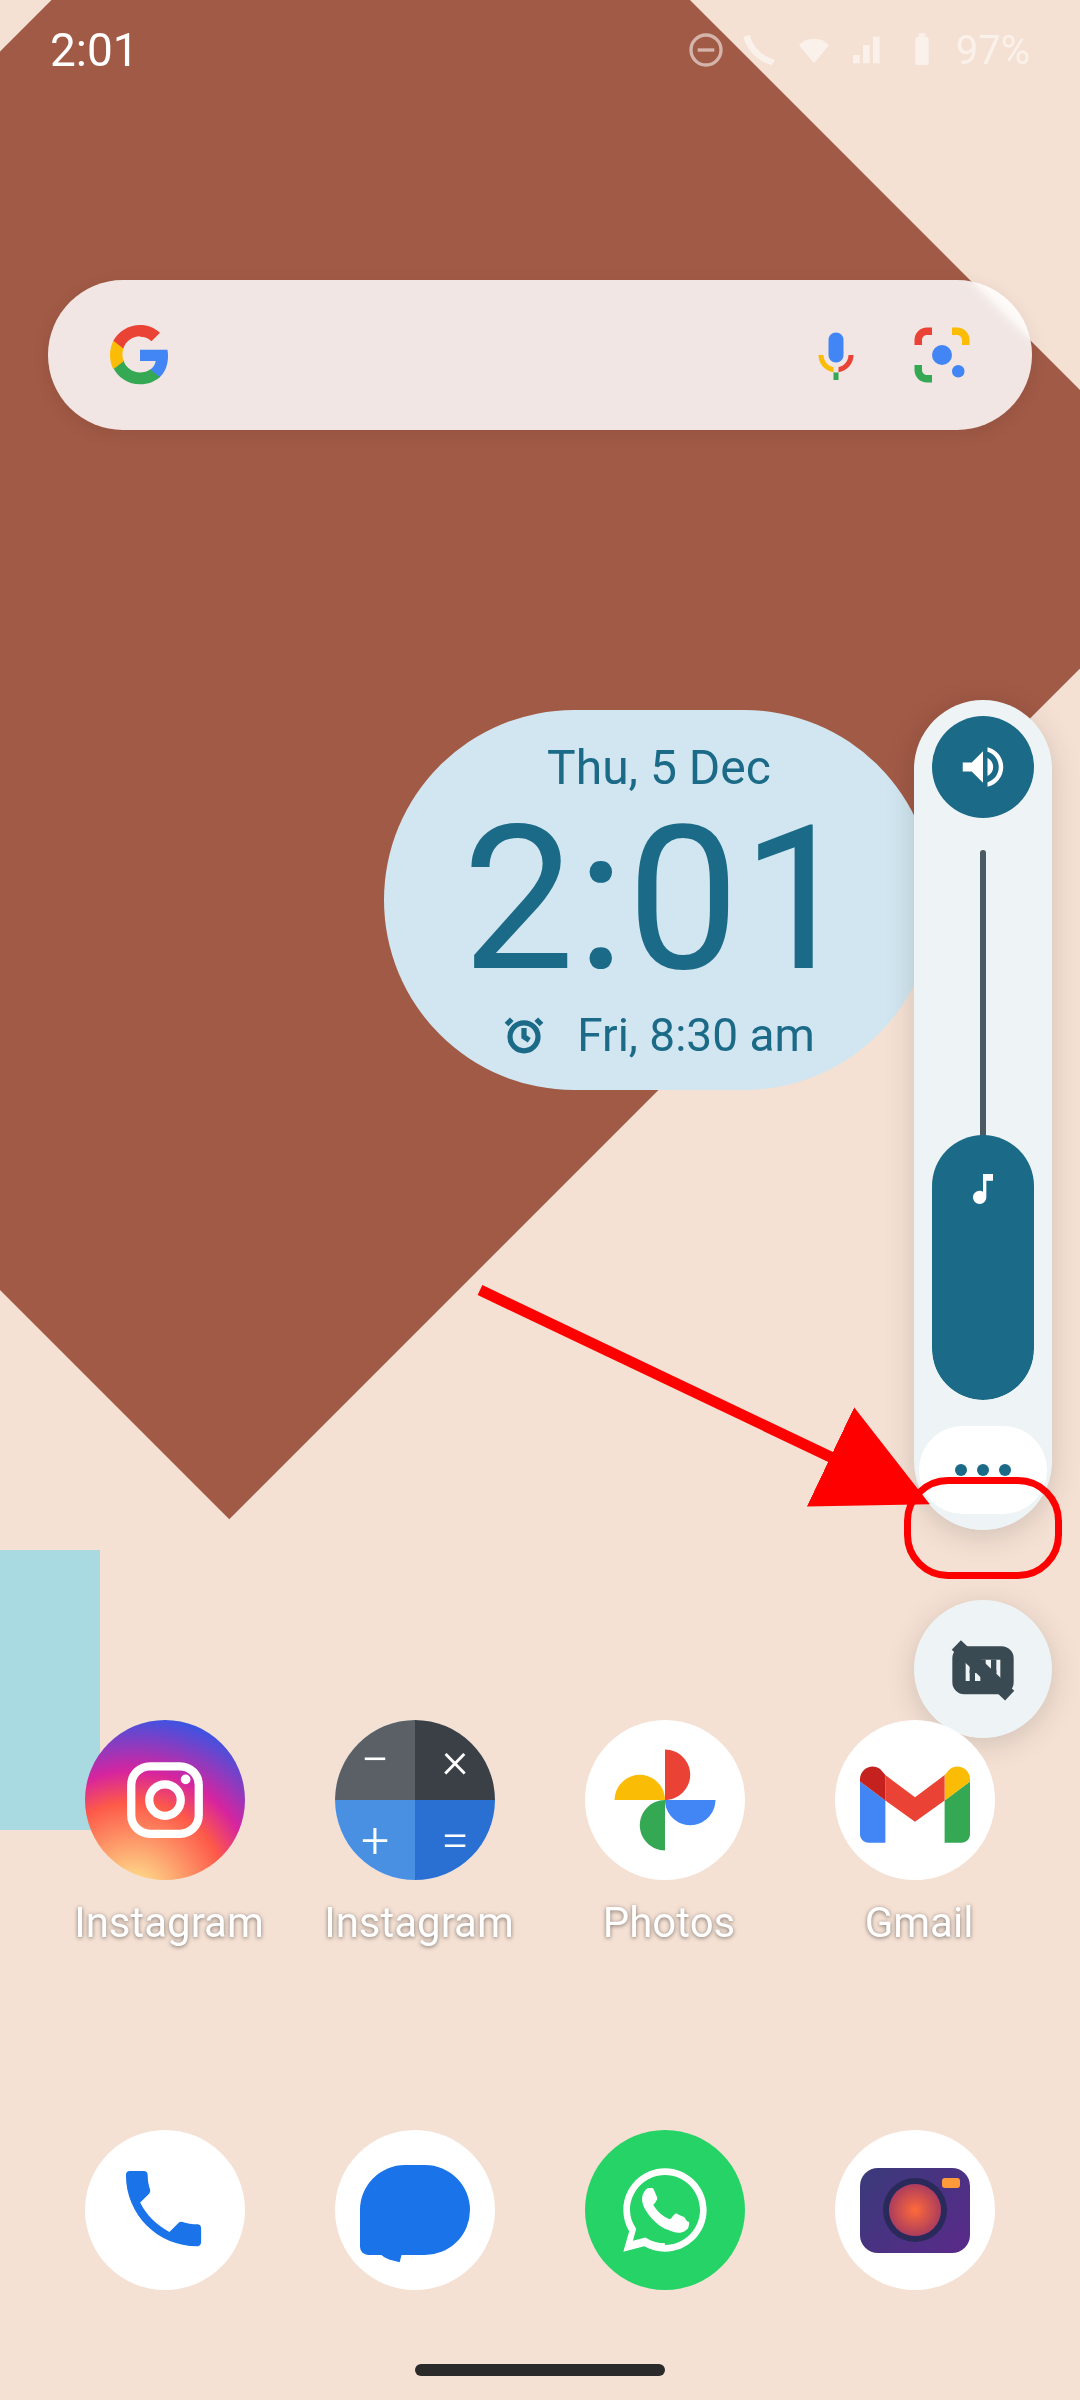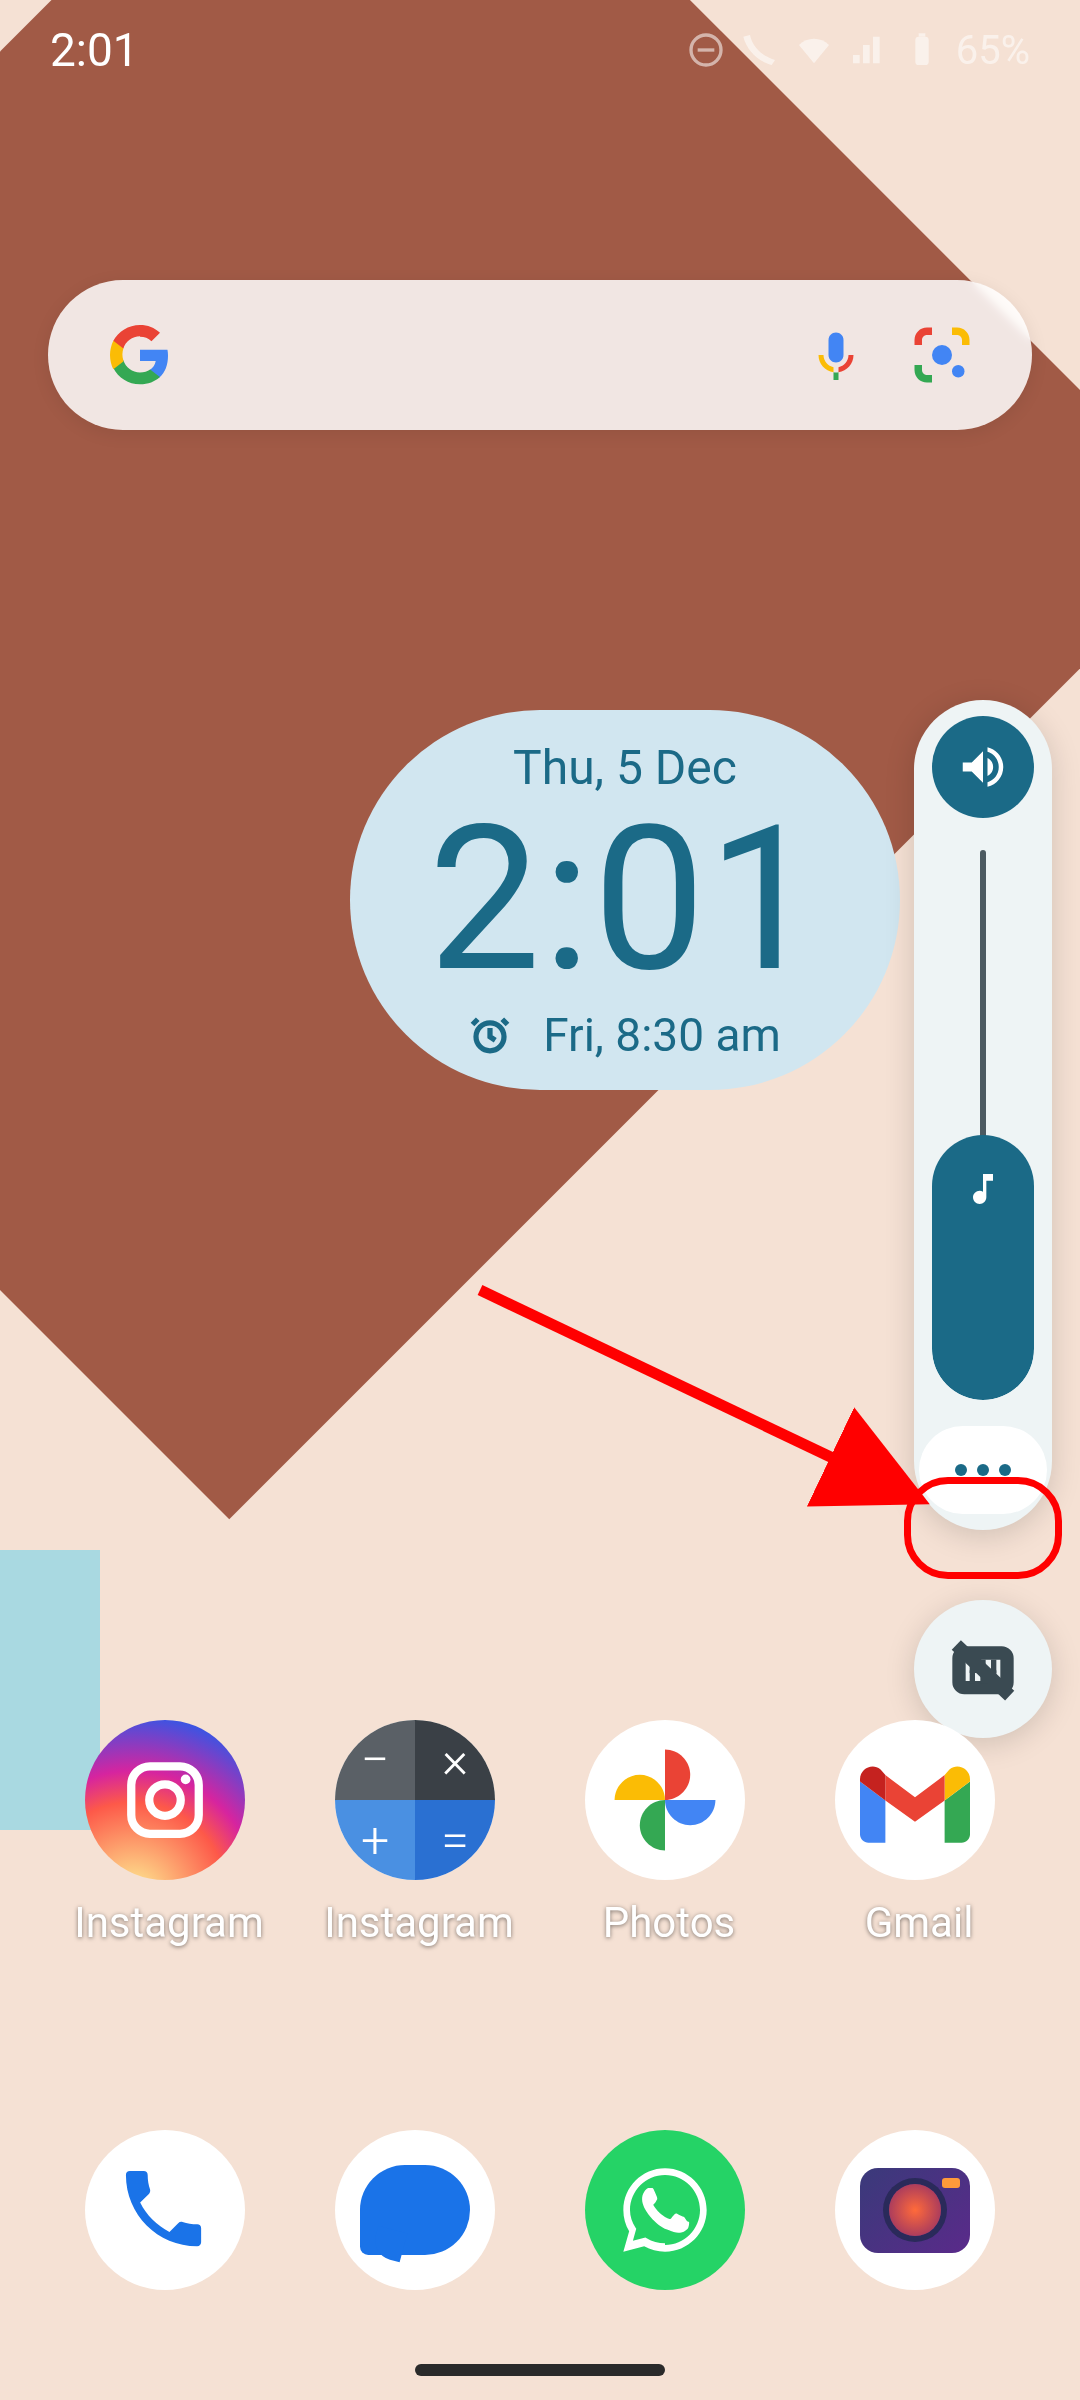--- a/index.html
+++ b/index.html
@@ -17,21 +17,21 @@
   .status-right { display: flex; align-items: center; gap: 14px; opacity: .55; font-size: 40px; }
   .status-right svg { width: 40px; height: 40px; fill: #fff; }
 
   
   .search-bar { position: absolute; top: 280px; left: 48px; right: 48px; height: 150px; background: rgba(255,255,255,.85); border-radius: 75px; display: flex; align-items: center; padding: 0 60px; backdrop-filter: blur(4px); box-shadow: 0 4px 18px rgba(0,0,0,.08); }
   .search-bar .g-logo { width: 64px; height: 64px; }
   .search-bar .spacer { flex: 1; }
   .search-bar .mic, .search-bar .lens { width: 60px; height: 60px; margin-left: 46px; }
 
   
-  .clock-widget { position: absolute; top: 710px; left: 350px; width: 550px; height: 380px; background: #d1e6f0; border-radius: 190px; display: flex; flex-direction: column; align-items: center; justify-content: center; color: #1b6a87; }
+  .clock-widget { position: absolute; top: 710px; left: 384px; width: 550px; height: 380px; background: #d1e6f0; border-radius: 190px; display: flex; flex-direction: column; align-items: center; justify-content: center; color: #1b6a87; }
   .clock-date { font-size: 48px; font-weight: 400; margin-bottom: 4px; }
   .clock-time { font-size: 200px; font-weight: 400; line-height: 1; letter-spacing: 2px; }
   .clock-alarm { font-size: 46px; font-weight: 400; display: flex; align-items: center; gap: 32px; margin-top: 8px; }
   .clock-alarm svg { width: 42px; height: 42px; fill: none; stroke: #1b6a87; stroke-width: 3; }
 
   
   .volume-panel { position: absolute; top: 700px; right: 28px; width: 138px; height: 830px; background: #eef4f5; border-radius: 70px; display: flex; flex-direction: column; align-items: center; padding: 16px 0; box-shadow: 0 6px 30px rgba(0,0,0,.15); }
   .vol-sound-btn { width: 102px; height: 102px; border-radius: 51px; background: #1b6a87; display: flex; align-items: center; justify-content: center; }
   .vol-sound-btn svg { width: 54px; height: 54px; fill: #fff; }
   .vol-track { position: relative; width: 102px; flex: 1; margin-top: 30px; margin-bottom: 20px; border-radius: 52px; overflow: hidden; display: flex; flex-direction: column; justify-content: flex-end; }
@@ -110,21 +110,21 @@
     <svg viewBox="0 0 24 24">
         <path d="M12 20l9-11c-5-5-13-5-18 0z"></path>
       </svg>
     <svg viewBox="0 0 24 24">
         <path d="M3 20h4v-5H3zm6 0h4V9H9zm6 0h4V4h-4z"></path>
       </svg>
     <svg viewBox="0 0 24 24">
         <rect x="8" y="4" width="8" height="17" rx="2"></rect>
         <rect x="10" y="2" width="4" height="2"></rect>
       </svg>
-    <span>65%</span>
+    <span>97%</span>
   </div>
 </div>
 
 <div class="search-bar">
   <svg class="g-logo" viewBox="0 0 48 48">
     <path fill="#4285F4" d="M45 24.5c0-1.6-.1-3-.4-4.5H24v8.5h11.8c-.5 2.8-2.1 5.2-4.5 6.8v5.6h7.3C42.9 37 45 31.3 45 24.5z"></path>
     <path fill="#34A853" d="M24 46c6.1 0 11.2-2 14.9-5.5l-7.3-5.6c-2 1.4-4.6 2.2-7.6 2.2-5.8 0-10.8-3.9-12.5-9.2H4v5.8C7.7 41 15.3 46 24 46z"></path>
     <path fill="#FBBC05" d="M11.5 27.9c-.5-1.4-.7-2.9-.7-4.4s.3-3 .7-4.4v-5.8H4C2.4 16.6 1.5 20.2 1.5 24s.9 7.4 2.5 10.7l7.5-5.8z"></path>
     <path fill="#EA4335" d="M24 10.3c3.3 0 6.3 1.1 8.6 3.4l6.4-6.4C34.9 3.5 29.8 1.5 24 1.5 15.3 1.5 7.7 6.5 4 13.3l7.5 5.8c1.7-5.3 6.7-9.2 12.5-9.2z"></path>
   </svg>

